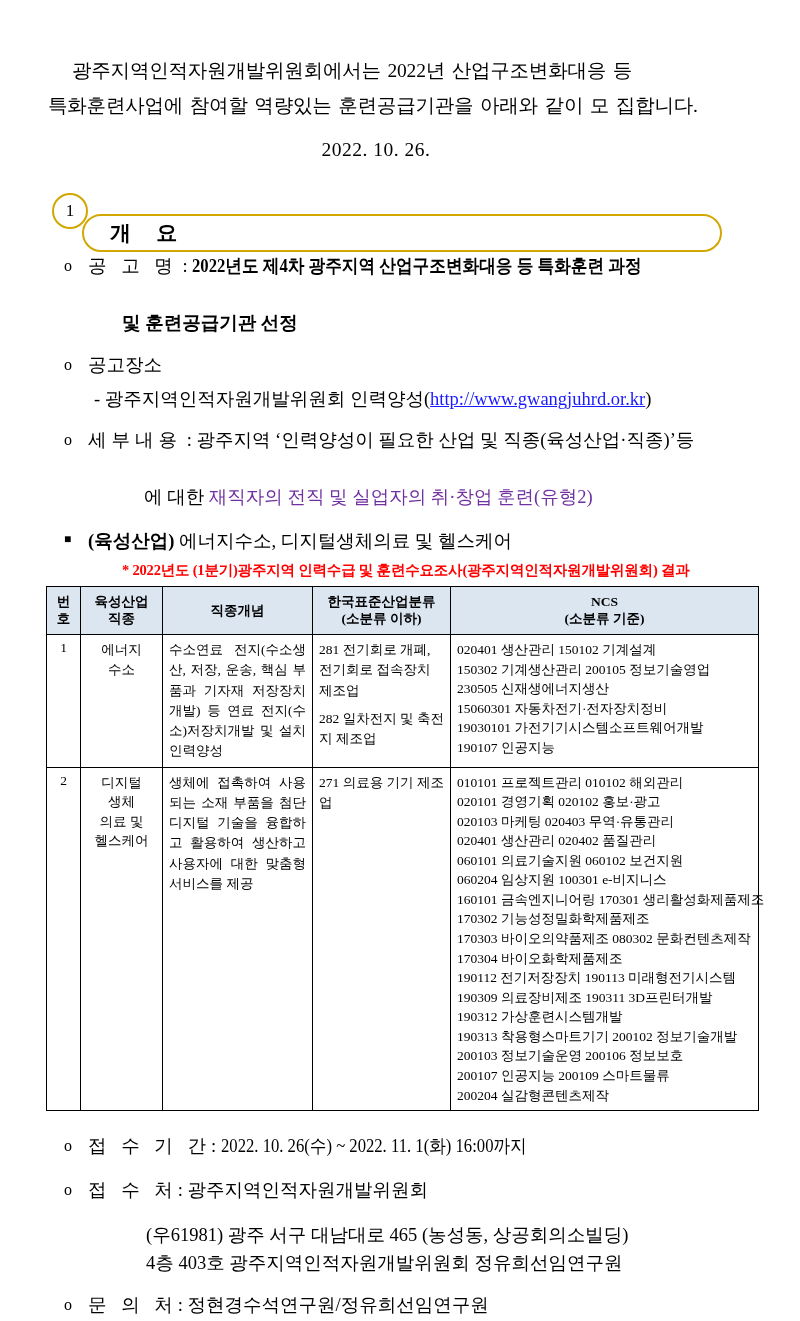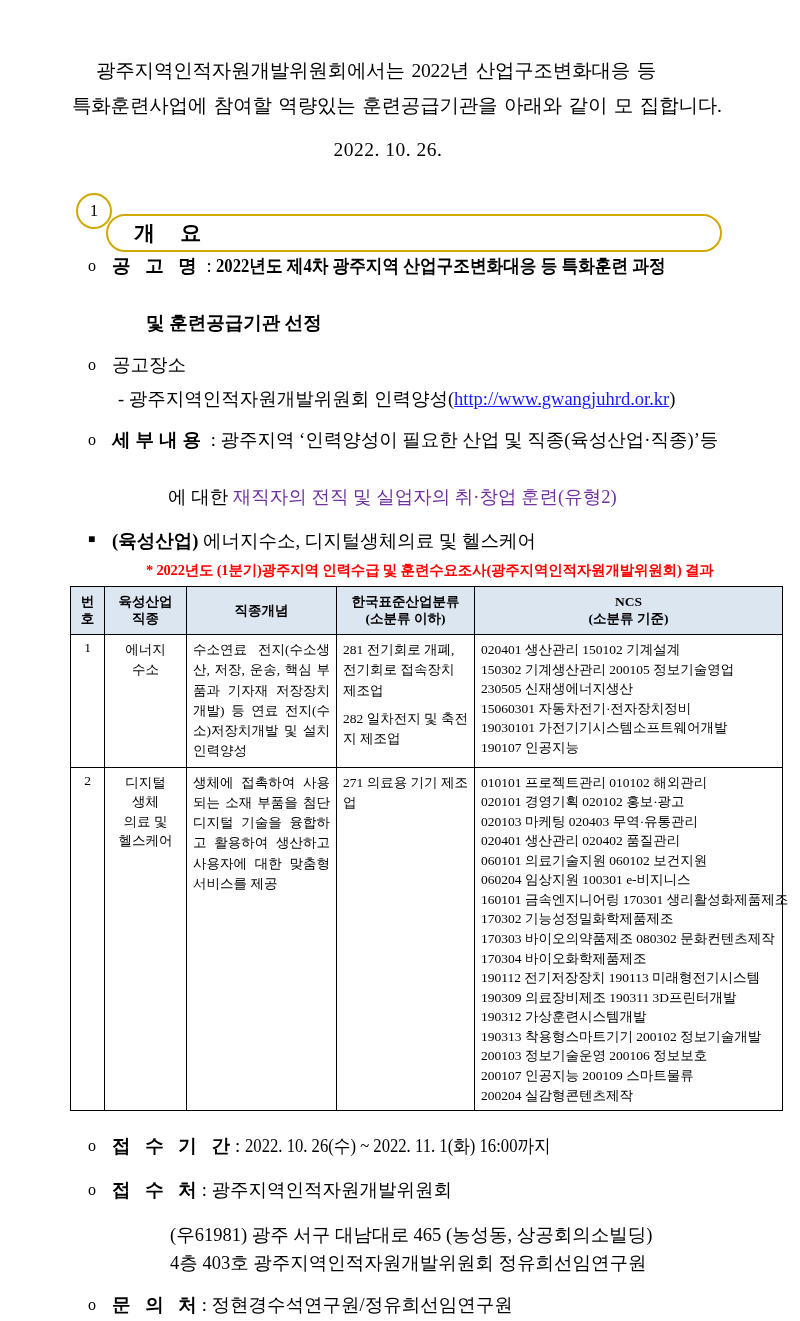--- a/index.html
+++ b/index.html
@@ -13,21 +13,21 @@
     font-family: "Liberation Serif", serif;
     color: #000000;
     position: relative;
     overflow: hidden;
   }
   .page {
     width: 800px;
     height: 1321px;
     position: relative;
     box-sizing: border-box;
-    padding: 40px 52px 20px 52px;
+    padding: 40px 52px 20px 28px;
   }
   .intro {
     font-size: 19.5px;
     line-height: 1.78;
     text-align: justify;
     text-justify: inter-word;
     margin: 14px 6px 0 20px;
     letter-spacing: -0.2px;
     word-spacing: 2px;
   }
@@ -96,21 +96,21 @@
     line-height: 1.5;
     margin-bottom: 14px;
   }
   .bullet-o {
     flex: 0 0 auto;
     width: 24px;
     font-size: 16px;
     line-height: 1.6;
   }
   .item-body { flex: 1 1 auto; }
-  .lbl-spaced { letter-spacing: 5px; font-weight: bold; }
+  .lbl-spaced { letter-spacing: 5px; }
   .cond {
     display: inline-block;
     transform: scaleX(0.9);
     transform-origin: left center;
   }
   .bold { font-weight: bold; }
   .sub-line { margin-left: 6px; }
   .hang { display: block; margin-left: 34px; margin-top: 29px; }
   .link {
     color: #1a1aff;

